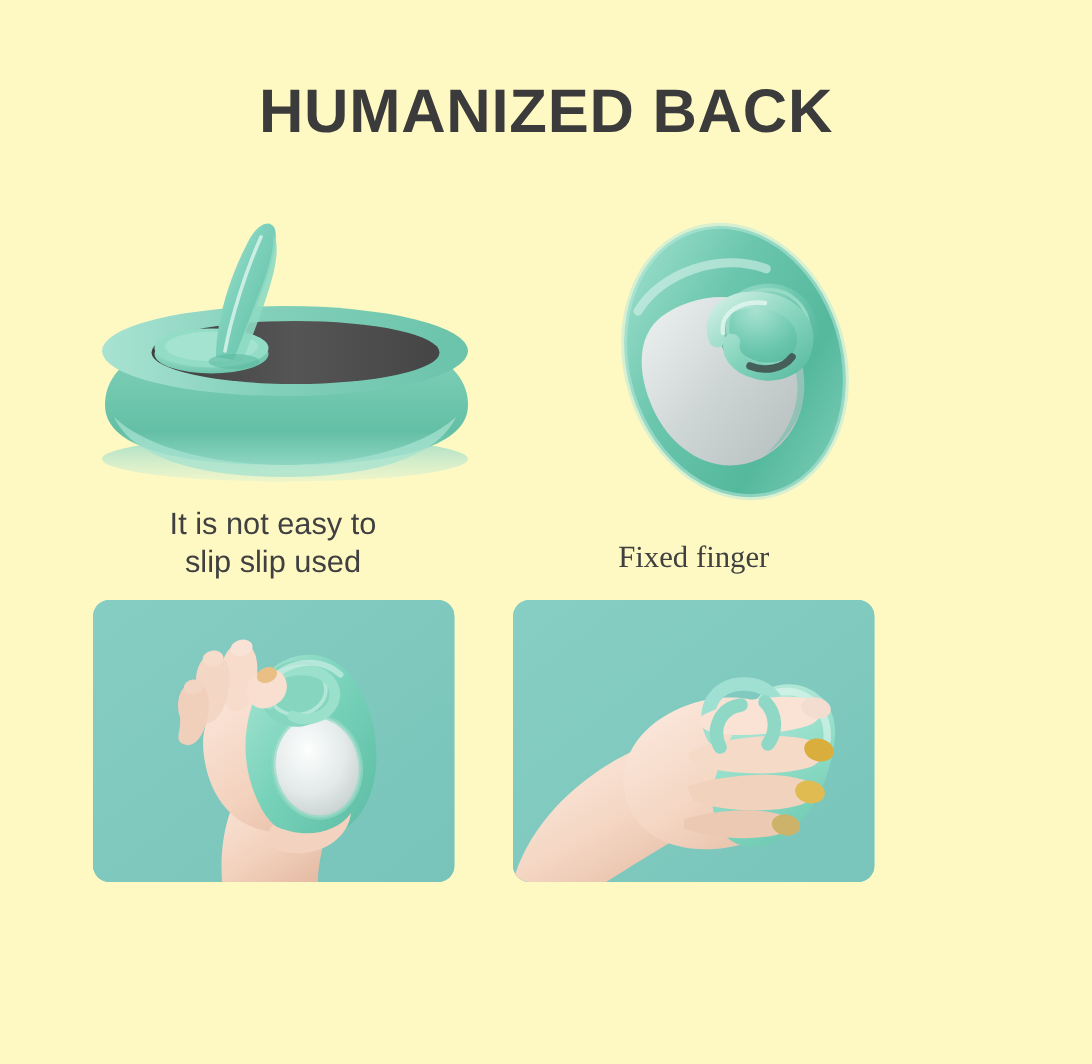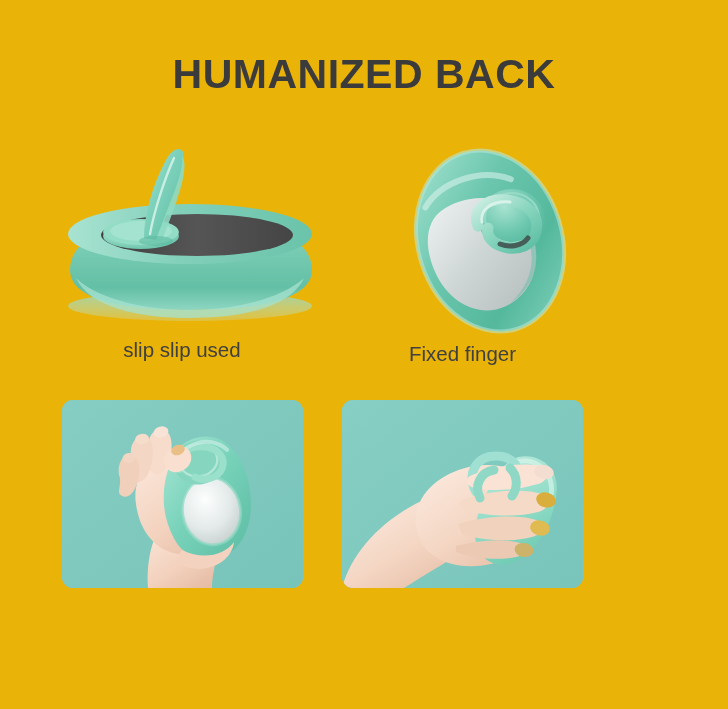--- a/index.html
+++ b/index.html
@@ -11,21 +11,21 @@
     height: 709px;
     background: #ffffff;
     font-family: "Liberation Sans", sans-serif;
     overflow: hidden;
     position: relative;
   }
 
   .infographic {
     position: absolute;
     inset: 0;
-    background: #eab308;
+    background: #fef9c3;
     padding-left: 17px;
   }
 
   
   .title-block {
     position: absolute;
     top: 52px;
     left: 0;
     width: 728px;
     text-align: center;
@@ -63,24 +63,25 @@
     line-height: 1.24;
     font-weight: normal;
   }
   .caption.left {
     top: 337px;
     left: 62px;
     width: 240px;
     text-align: center;
   }
   .caption.right {
-    top: 341px;
+    top: 360px;
     left: 342px;
     width: 241px;
     text-align: center;
+    font-family: Liberation Serif, serif;
   }
   .caption-line { display: block; white-space: nowrap; }
 
   
   .photo-panel {
     position: absolute;
     top: 400px;
     width: 241px;
     height: 188px;
     border-radius: 11px;
@@ -228,20 +229,21 @@
 
           <path d="M 140 98 C 150 102, 162 100, 168 92" fill="none" stroke="#3e4b49" stroke-width="5" stroke-linecap="round" opacity="0.85"></path>
 
           <path d="M 122 76 C 120 62, 134 54, 150 56" fill="none" stroke="#ddf4ec" stroke-width="3" stroke-linecap="round" opacity="0.9"></path>
         </g>
       </svg>
     </div>
   </div>
 
   <div class="caption left">
+    <span class="caption-line">It is not easy to</span>
     <span class="caption-line">slip slip used</span>
   </div>
 
   <div class="caption right">
     <span class="caption-line">Fixed finger</span>
   </div>
 
   <div class="photo-panel left">
     <svg class="photo-svg" viewBox="0 0 241 188" preserveAspectRatio="xMidYMid slice">
       <defs>

